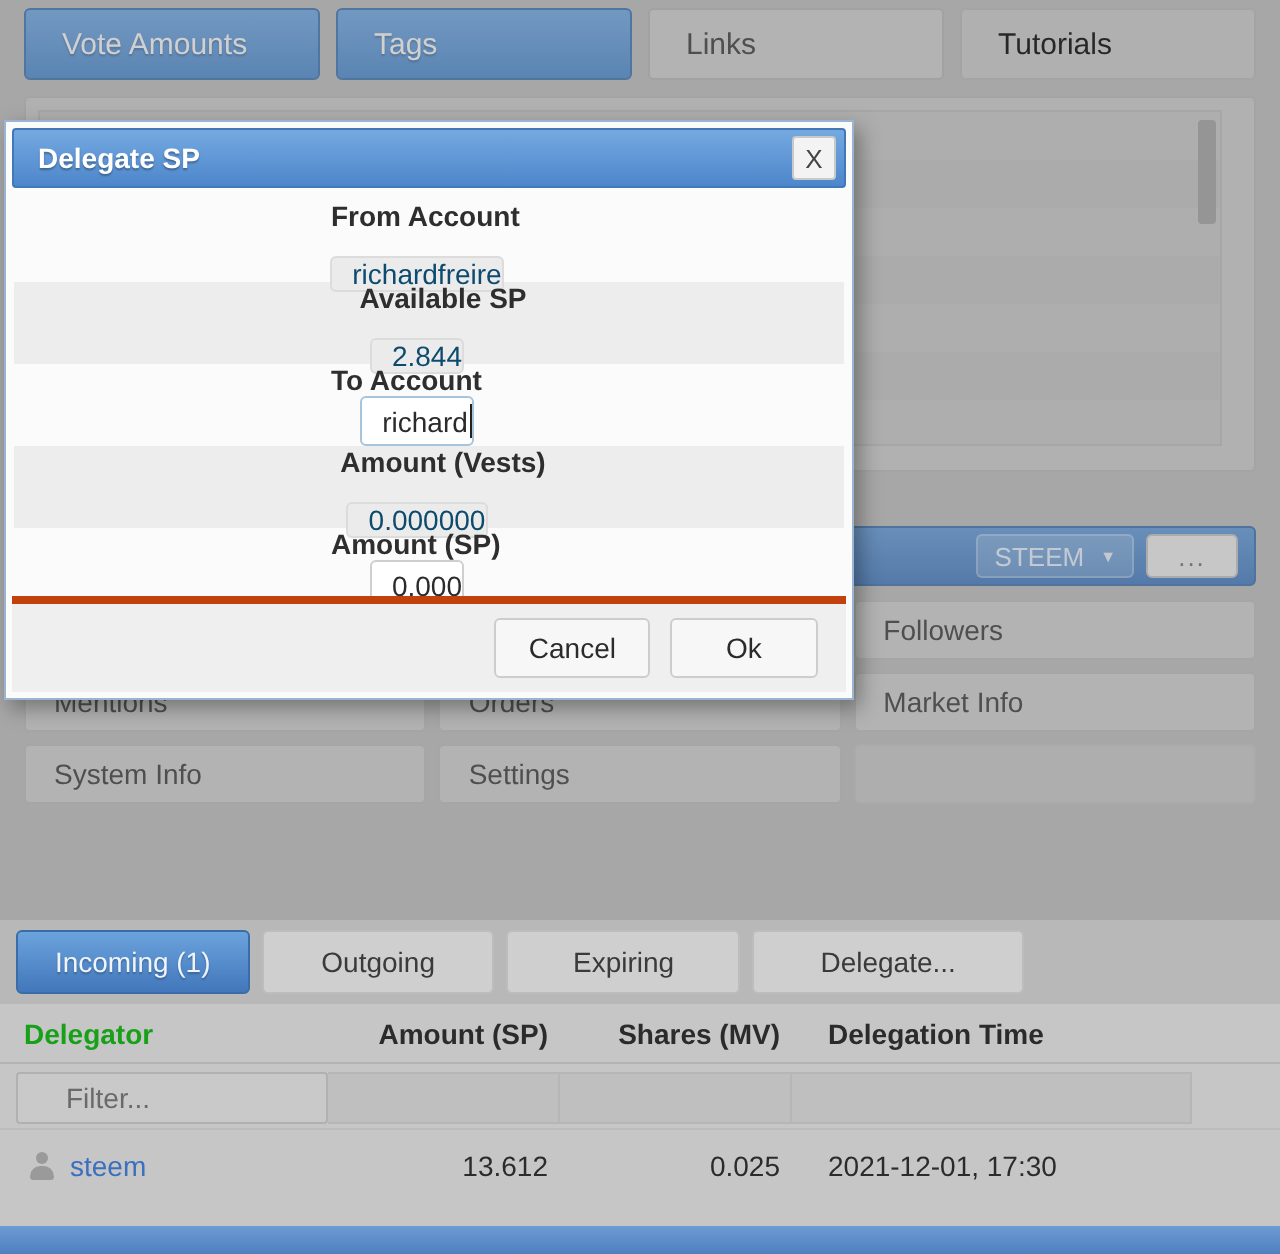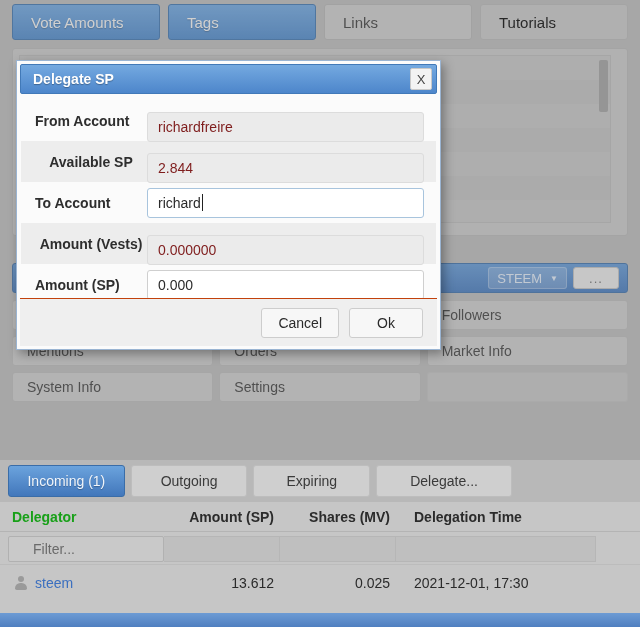--- a/index.html
+++ b/index.html
@@ -146,21 +146,21 @@
   }
 
   
   .dim {
     position: absolute; left: 0; top: 0; width: 640px; height: 460px;
     background: rgba(128,128,128,.30); pointer-events: none;
   }
 
   
   .dialog {
-    position: absolute; left: 16px; top: 60px; width: 425px; height: 290px;
+    position: absolute; left: 2px; top: 60px; width: 425px; height: 290px;
     background: #fbfbfb;
     border: 1px solid #9ab4d2;
     box-shadow: 3px 4px 10px rgba(0,0,0,.35);
   }
   .dlg-title {
     height: 30px; margin: 3px 3px 0 3px;
     background: linear-gradient(to bottom, #74a9e0 0%, #4d86cb 100%);
     border: 1px solid #4179b8; border-radius: 2px;
     display: flex; align-items: center; justify-content: space-between;
     padding: 0 4px 0 12px;
@@ -168,41 +168,41 @@
   .dlg-title-text {
     color: #ffffff; font-size: 14px; font-weight: bold;
     text-shadow: 0 1px 1px rgba(0,0,0,.3);
   }
   .dlg-x {
     width: 22px; height: 22px; display: flex; align-items: center; justify-content: center;
     background: #f3f3f3; border: 1px solid #c9c9c9; border-radius: 2px;
     font-size: 13px; color: #444;
   }
   .dlg-body { padding: 6px 4px 0 4px; }
-  .frow { display: flex; height: 41px; align-items: center; }
+  .frow { display: flex; height: 41px; align-items: center; flex-direction: column; }
   .frow.alt { background: #ededed; text-align: center; }
   .flabel {
     width: 126px; padding-left: 14px;
     font-size: 14px; font-weight: bold; color: #2e2e2e;
   }
   .finput {
     flex: 1; height: 30px; margin-right: 12px;
     display: flex; align-items: center; padding-left: 10px;
     border-radius: 3px; font-size: 14px;
   }
-  .finput.ro { background: #ebebeb; border: 1px solid #dcdcdc; color: #7f1d1d; margin-top: 12px; }
+  .finput.ro { background: #ebebeb; border: 1px solid #dcdcdc; color: #0c4a6e; margin-top: 12px; }
   .finput.rw { background: #ffffff; border: 1px solid #cfcfcf; color: #2b2b2b; }
   .finput.focus { background: #ffffff; border: 1px solid #a8c4dd; color: #2b2b2b; }
   .caret-bar {
     display: inline-block; width: 1px; height: 17px;
     background: #222; margin-left: 1px;
   }
   .dlg-foot {
     position: absolute; left: 3px; right: 3px; bottom: 3px; height: 48px;
-    background: #efefef; border-top: 1px solid #c2410c;
+    background: #efefef; border-top: 4px solid #c2410c;
     display: flex; align-items: center; justify-content: flex-end;
     gap: 10px; padding-right: 14px;
   }
   .dbtn {
     min-width: 74px; height: 30px; padding: 0 16px;
     display: flex; align-items: center; justify-content: center;
     background: #f7f7f7; border: 1px solid #cdcdcd; border-radius: 3px;
     font-size: 14px; color: #2b2b2b;
   }
 </style>

